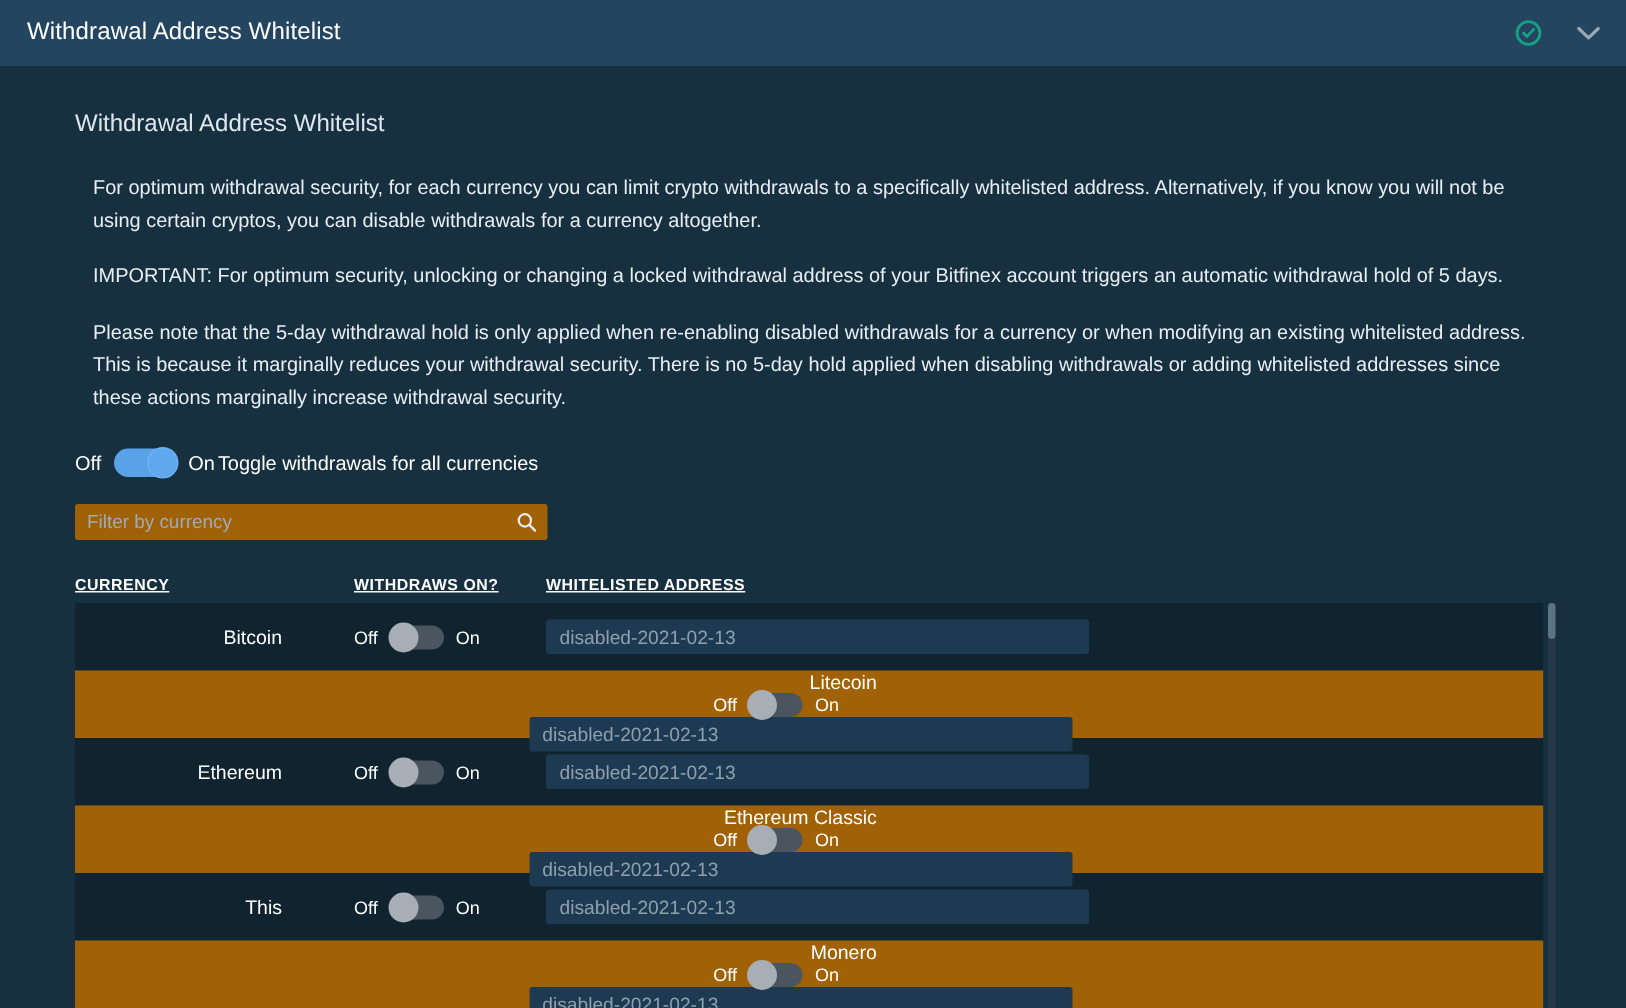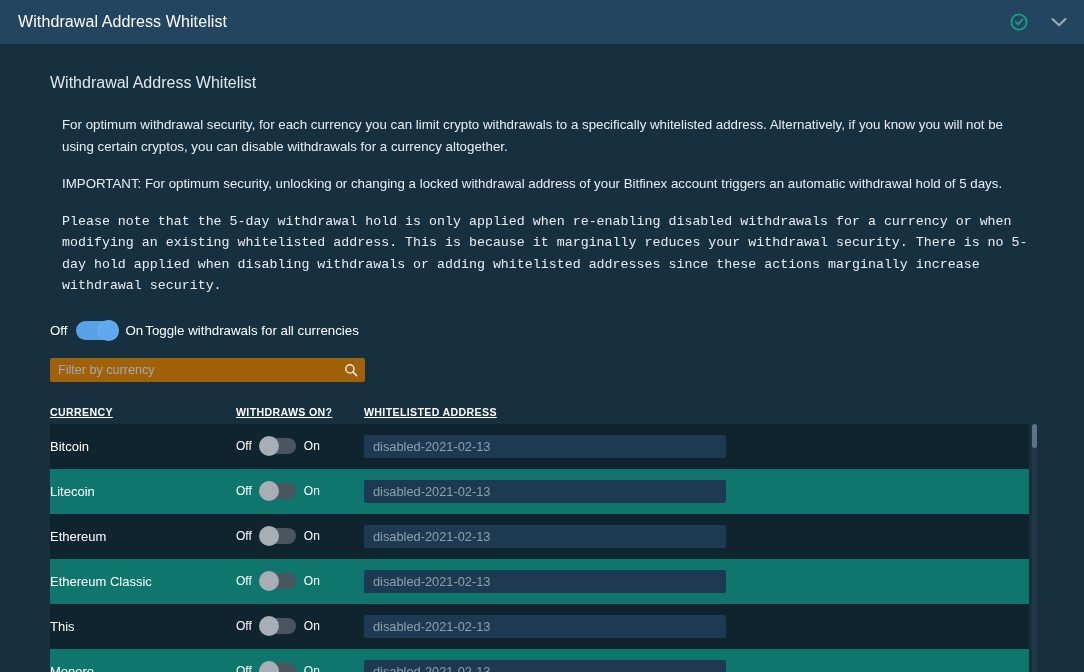--- a/index.html
+++ b/index.html
@@ -49,21 +49,21 @@
     font-weight: normal;
     margin: 0 0 22px 0;
   }
   .para {
     color: #e8eef4;
     font-size: 13.3px;
     line-height: 1.62;
     margin: 0 0 16px 12px;
     max-width: 990px;
   }
-  .para:last-of-type { margin-bottom: 0; font-family: Liberation Mono, monospace; }
+  .para:last-of-type { margin-bottom: 0; }
 
   
   .master-toggle-row {
     display: flex;
     align-items: center;
     margin: 24px 0 0 -12px;
     padding-left: 12px;
   }
   .tgl-label {
     color: #ffffff;
@@ -143,24 +143,25 @@
     overflow: hidden;
     height: 272px;
   }
   .row {
     display: flex;
     align-items: center;
     height: 45px;
     width: 979px;
   }
   .row.odd  { background: #102430; }
-  .row.even { background: #0f766e; }
+  .row.even { background: #a16207; flex-direction: column; }
 
   .cell-currency {
     width: 186px; flex: none;
+    text-align: right;
     color: #ffffff;
     font-size: 13px;
     padding-right: 48px;
   }
   .cell-switch {
     width: 128px; flex: none;
     display: flex; align-items: center;
   }
   .cell-address { flex: 1; padding-right: 12px; }
 

